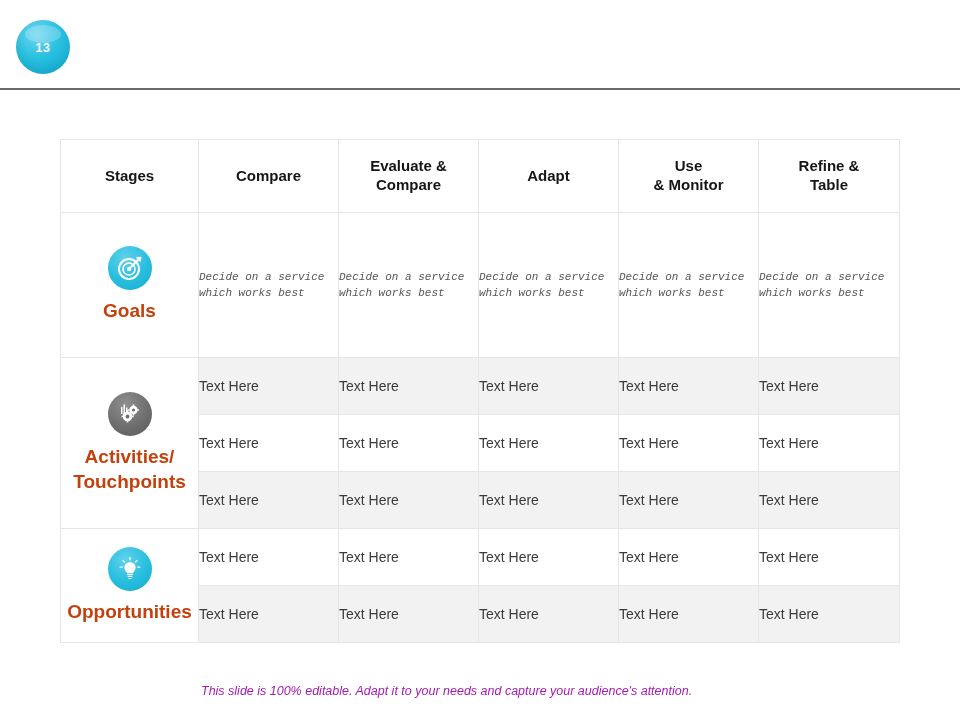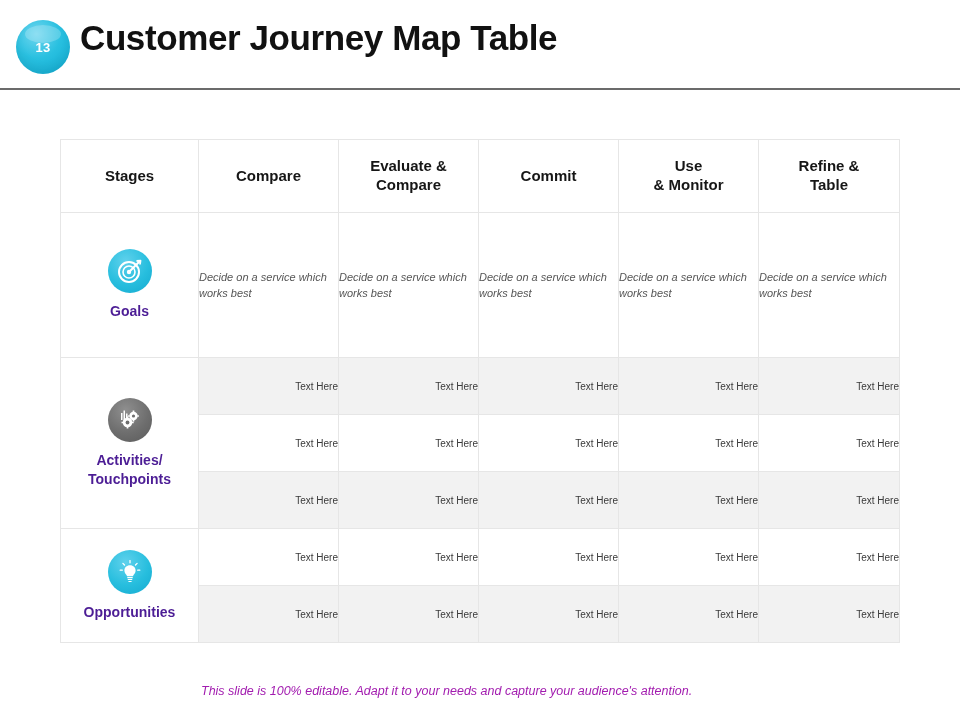--- a/index.html
+++ b/index.html
@@ -107,43 +107,44 @@
     justify-content: center;
     position: relative;
   }
   .icon-blue {
     background: radial-gradient(circle at 40% 28%, #5fd1ec 0%, #27bede 55%, #14a9cf 100%);
   }
   .icon-gray {
     background: radial-gradient(circle at 40% 28%, #8f8f8f 0%, #6e6e6e 55%, #5a5a5a 100%);
   }
   .stage-label {
-    font-size: 14px;
-    font-weight: bold;
-    color: #4c1d95;
+    font-size: 19px;
+    font-weight: bold;
+    color: #c2410c;
     line-height: 1.3;
   }
 
   
   .goal-cell {
     height: 144px;
     padding: 0 12px;
     font-size: 11px;
     font-style: italic;
     color: #555555;
     line-height: 1.5;
     text-align: left;
     vertical-align: middle;
+    font-family: Liberation Mono, monospace;
   }
 
   
   .text-cell {
     height: 56px;
-    text-align: right;
-    font-size: 10px;
+    text-align: left;
+    font-size: 14px;
     color: #3a3a3a;
   }
   .row-shade td.text-cell { background: #f2f2f2; }
   .row-plain td.text-cell { background: #ffffff; }
 
   
   .footer-note {
     position: absolute;
     left: 201px;
     top: 684px;
@@ -154,21 +155,20 @@
   }
 </style>
 </head>
 <body>
 
 <div class="slide-header">
   <div class="badge">
     <div class="badge-shine"></div>
     <span class="badge-num">13</span>
   </div>
-  <div class="slide-title">Customer Journey Map Table</div>
   <div class="header-rule"></div>
 </div>
 
 <table class="jtable">
   <colgroup>
     <col class="col-stage">
       <col class="col-data">
       <col class="col-data">
       <col class="col-data">
       <col class="col-data">
@@ -176,21 +176,21 @@
   </colgroup>
 
   <tbody>
       <tr>
     <th class="hdr-cell">Stages</th>
     <th class="hdr-cell">Compare</th>
     <th class="hdr-cell">
       <span>Evaluate &amp;</span><br>
       <span>Compare</span>
     </th>
-    <th class="hdr-cell">Commit</th>
+    <th class="hdr-cell">Adapt</th>
     <th class="hdr-cell">
       <span>Use</span><br>
       <span>&amp; Monitor</span>
     </th>
     <th class="hdr-cell">
       <span>Refine &amp;</span><br>
       <span>Table</span>
     </th>
   </tr>
 

